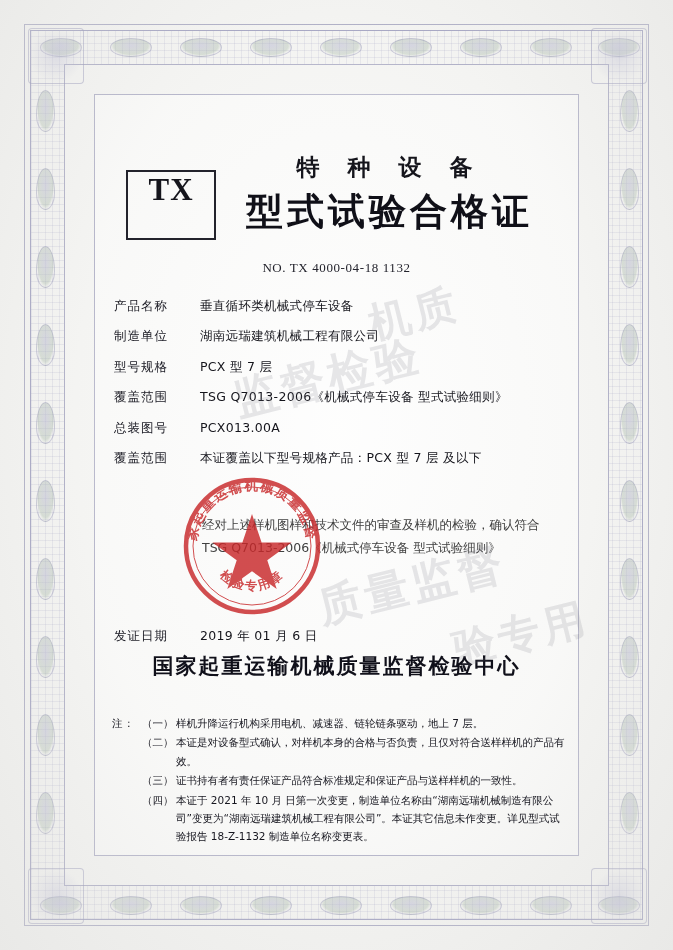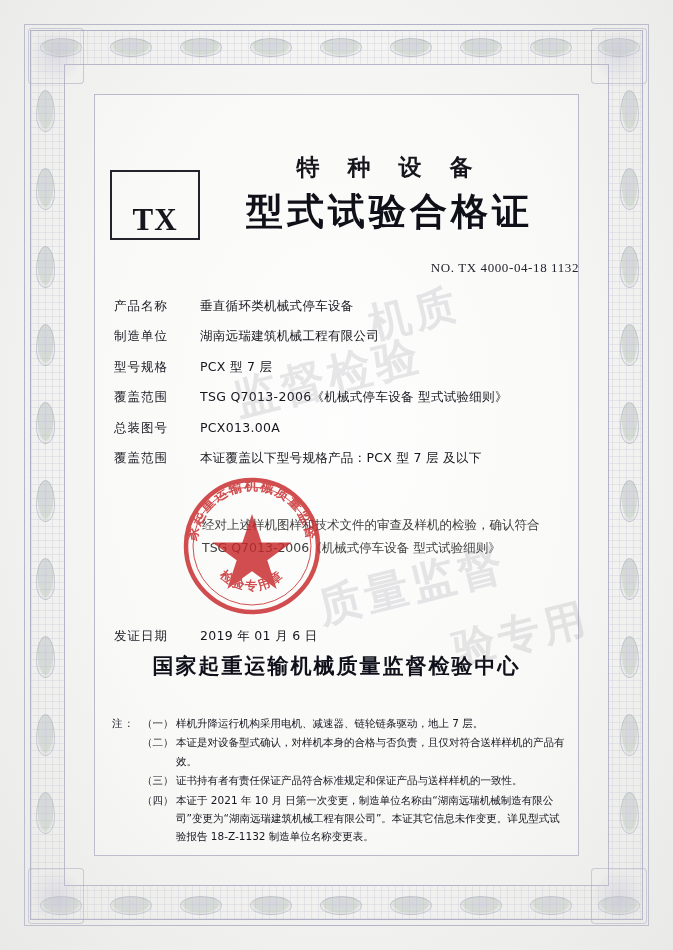--- a/index.html
+++ b/index.html
@@ -99,27 +99,27 @@
     left: 94px;
     top: 94px;
     right: 94px;
     bottom: 94px;
     padding: 0;
     color: #1b1b24;
   }
 
   .tx-box {
     position: absolute;
-    left: 16px;
+    left: 32px;
     top: 76px;
     width: 86px;
     height: 66px;
     border: 2px solid #23232c;
     display: flex;
-    align-items: flex-end;
+    align-items: flex-start;
     justify-content: center;
   }
   .tx-box .tx-text {
     font-family: "Liberation Serif", serif;
     font-size: 31px;
     font-weight: bold;
     letter-spacing: 1px;
     color: #15151c;
   }
 
@@ -143,21 +143,21 @@
     font-size: 37px;
     letter-spacing: 4px;
     font-weight: bold;
     color: #101018;
   }
   .cert-no {
     position: absolute;
     left: 0;
     right: 0;
     top: 166px;
-    text-align: right;
+    text-align: center;
     font-family: "Liberation Serif", serif;
     font-size: 13px;
     letter-spacing: 0.6px;
     color: #23232c;
   }
 
   
   .fields {
     position: absolute;
     left: 20px;

